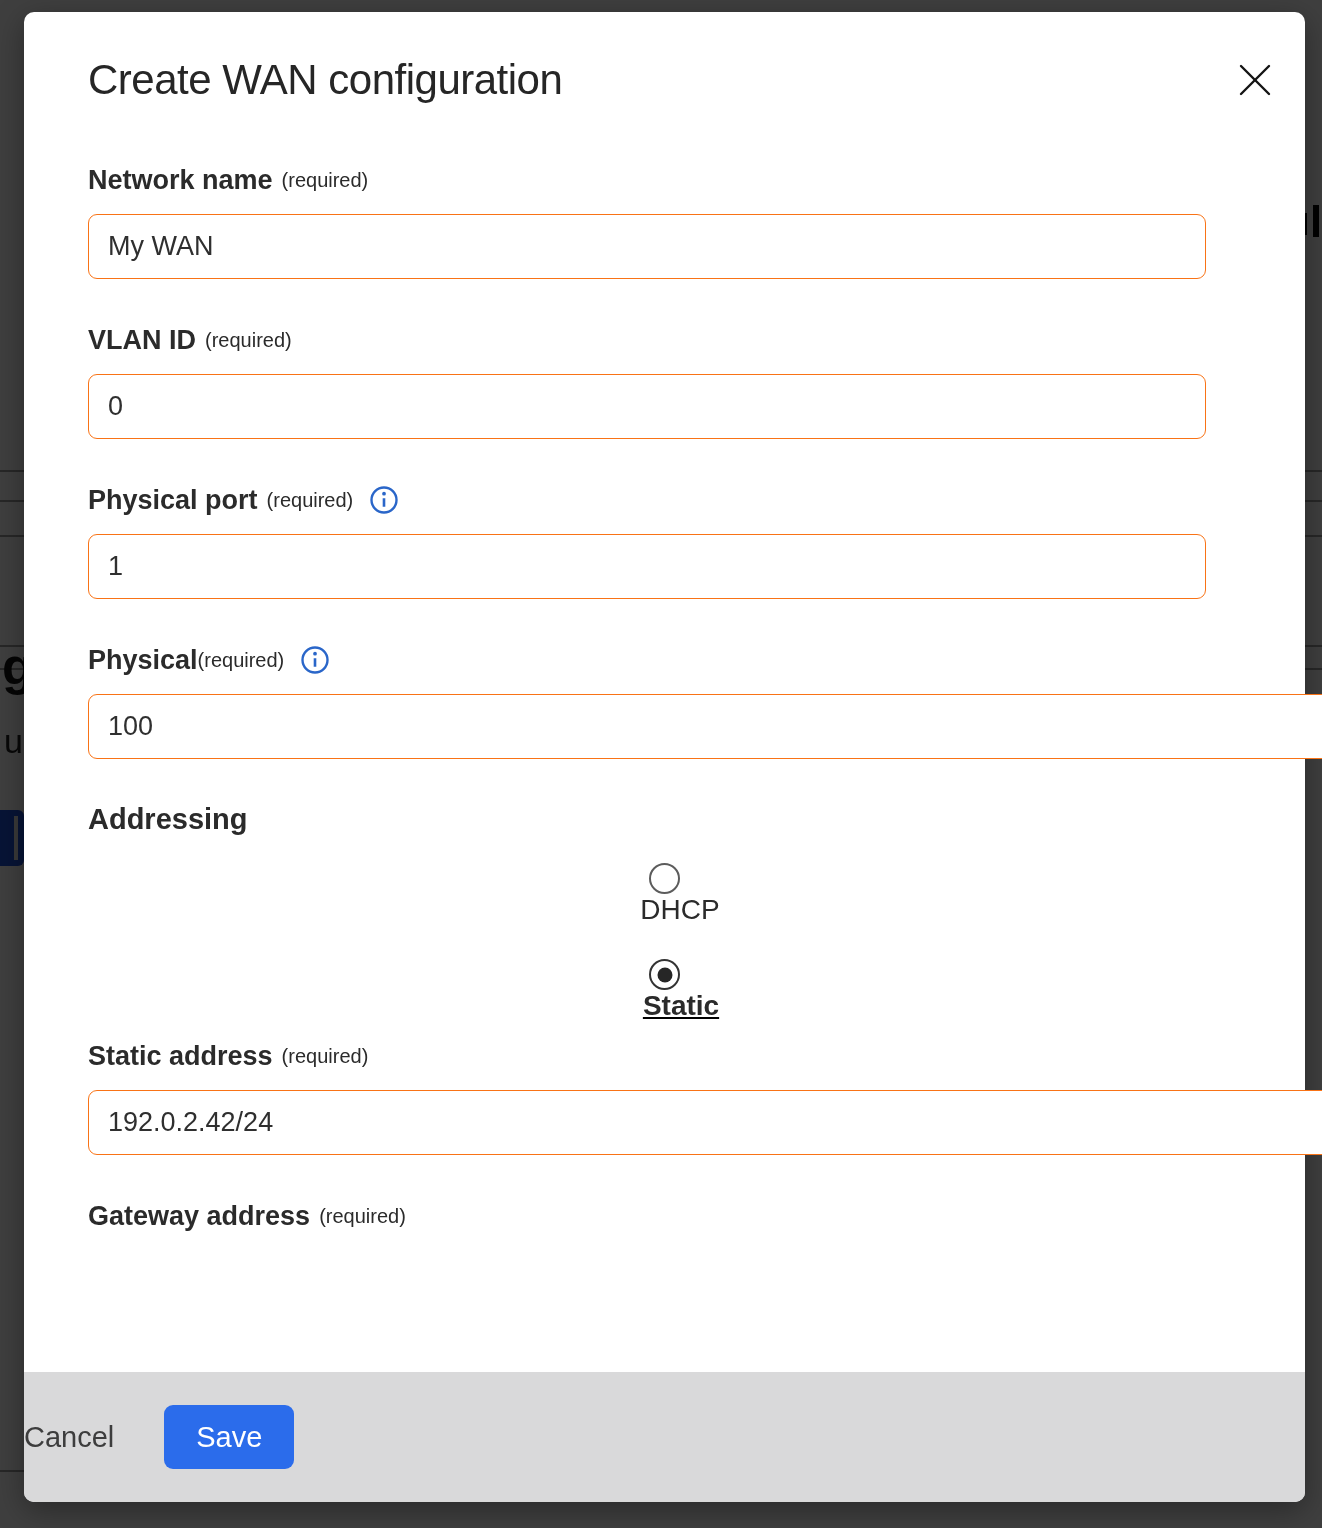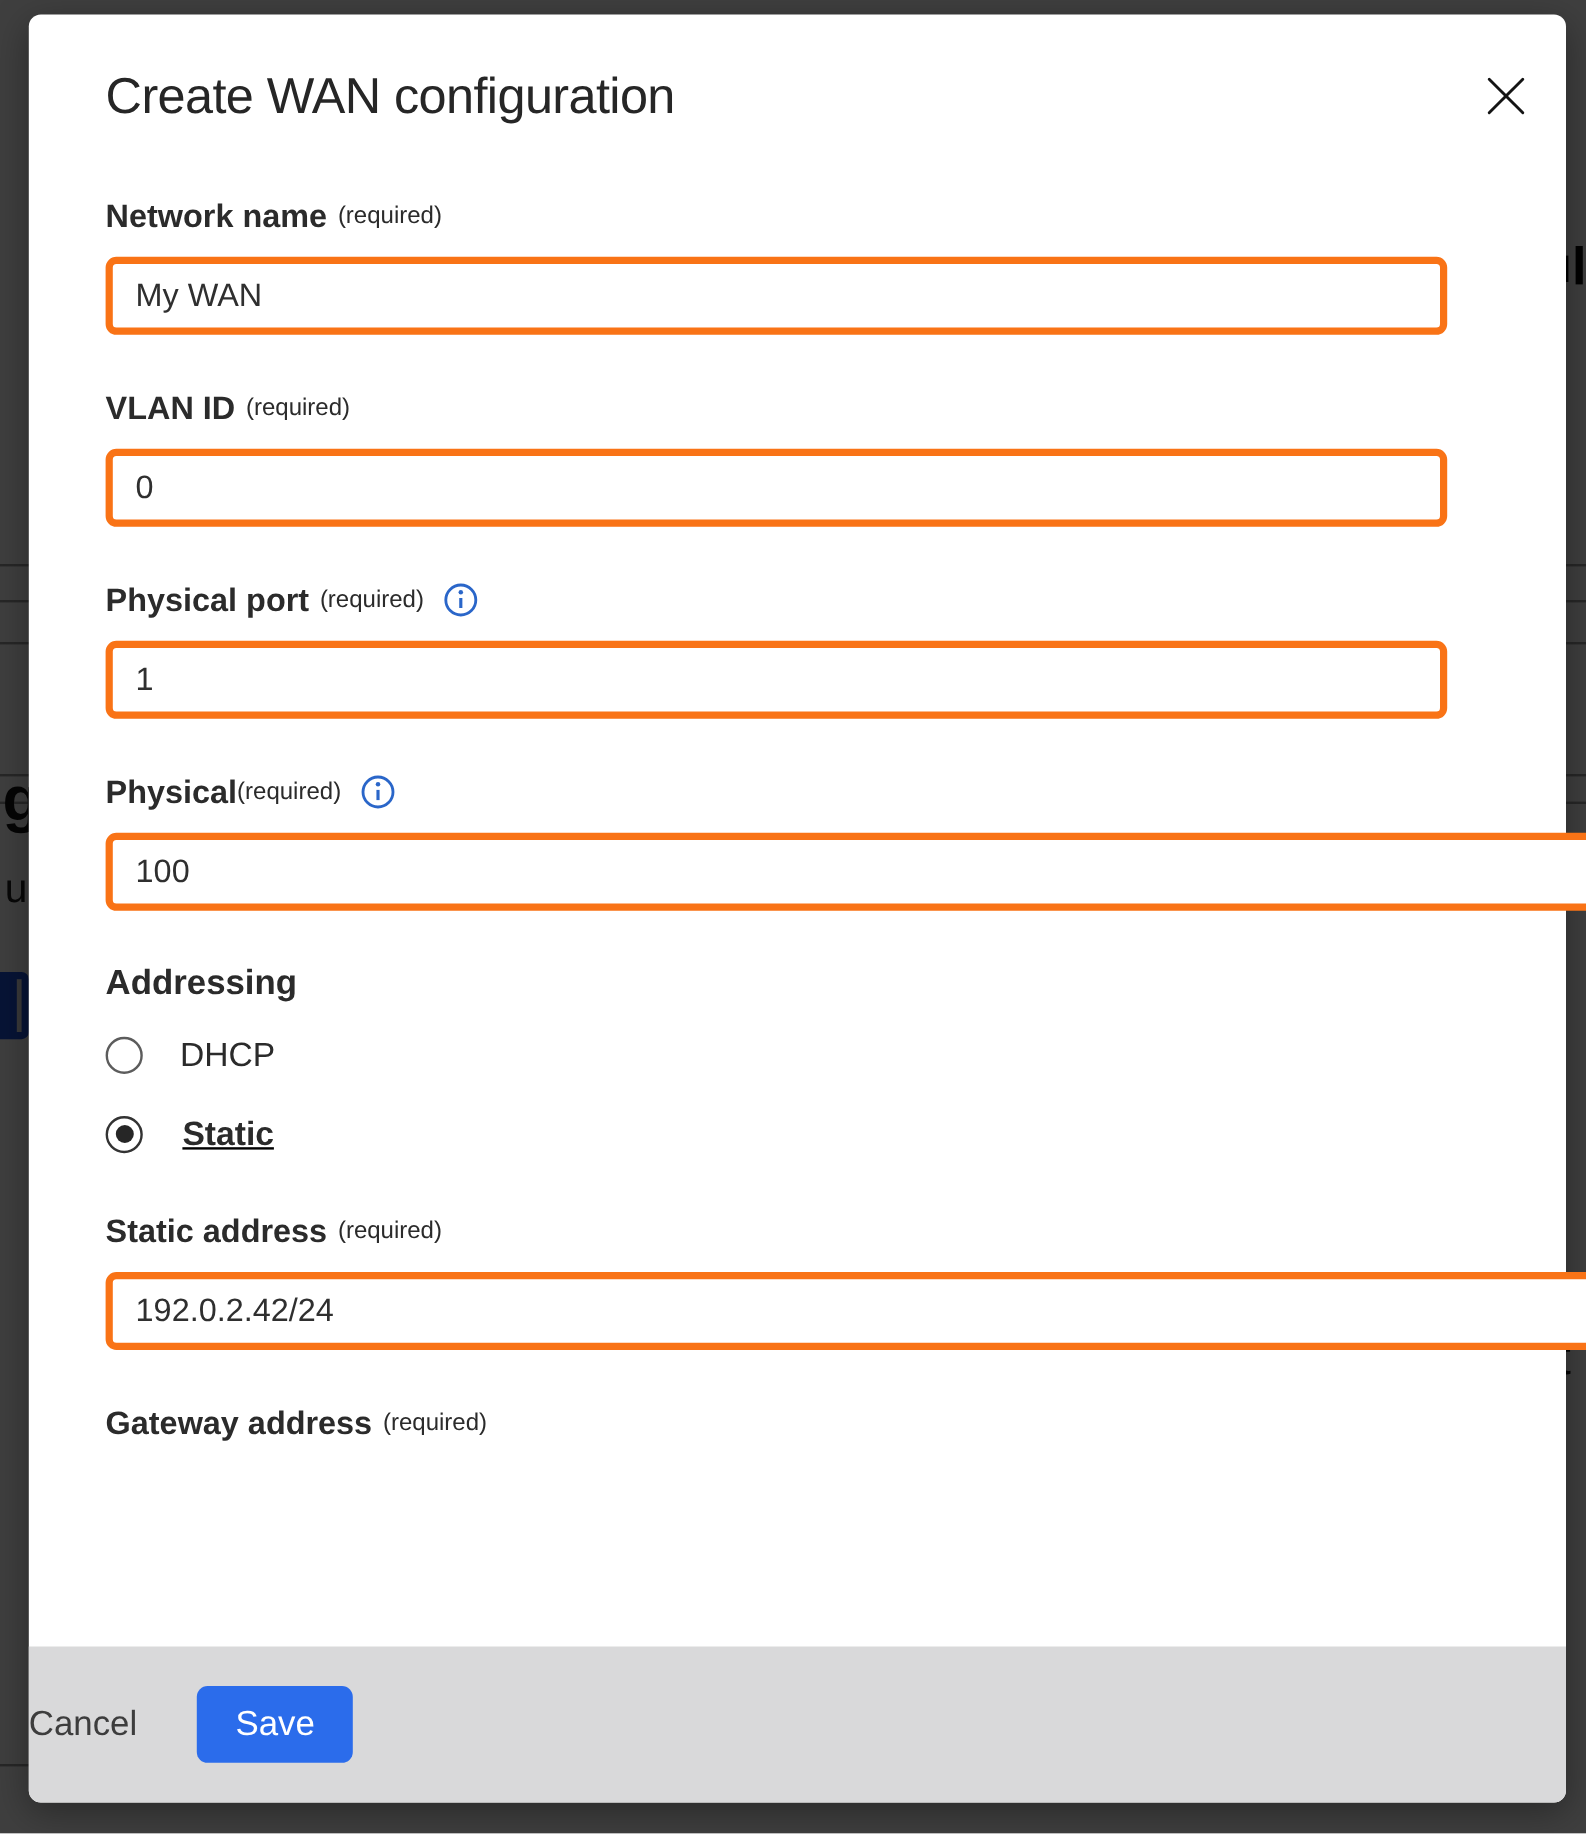--- a/index.html
+++ b/index.html
@@ -34,33 +34,33 @@
   .fgroup{margin-top:45px;}
   .fgroup.first{margin-top:60px;}
   .fgroup.g5{margin-top:49px;}
   .flabel{display:flex;align-items:center;font-size:27px;line-height:32px;color:#2b2b2b;}
   .flabel b{font-weight:700;}
   .req{font-weight:400;font-size:20px;margin-left:9px;color:#2b2b2b;}
   .req.tight{margin-left:0;}
   .info{margin-left:16px;display:inline-flex;}
   input.txt{
     display:block;box-sizing:border-box;margin-top:18px;height:65px;width:1118px;
-    border:6px solid #f97316;border-radius:9px;background:#fff;
+    border:1px solid #f97316;border-radius:9px;background:#fff;
     font-family:"Liberation Sans", sans-serif;font-size:27px;color:#2f2f2f;padding:0 19px;outline:none;
   }
   input.txt.wide{width:1262px;}
   .focus-wrap{position:relative;width:1150px;}
   input.txt.focused{
     width:1150px;border:3px solid #2b6ceb;border-radius:10px;
     box-shadow:0 0 0 2px #ffffff, 0 0 0 6px #3c78ee;
   }
   .caret{position:absolute;left:130px;top:15px;width:2px;height:38px;background:#1a1a1a;}
   .section-heading{margin-top:44px;font-size:29px;font-weight:700;color:#2b2b2b;line-height:33px;}
-  .radio-row{display:flex;align-items:center;margin-top:27px;height:32px;cursor:pointer;}
-  .radio-row.second{margin-top:34px;text-decoration:underline;}
+  .radio-row{display:flex;align-items:center;margin-top:27px;height:32px;cursor:pointer;flex-direction:column;}
+  .radio-row.second{margin-top:64px;text-decoration:underline;}
   .radio{
     box-sizing:border-box;width:31px;height:31px;border-radius:50%;
     border:2.5px solid #5c5c5c;background:#fff;flex:0 0 auto;position:relative;
   }
   .radio.checked{border-color:#333;}
   .radio.checked::after{
     content:"";position:absolute;left:50%;top:50%;transform:translate(-50%,-50%);
     width:15px;height:15px;border-radius:50%;background:#262626;
   }
   .radio-label{margin-left:31px;font-size:28px;color:#2b2b2b;}

